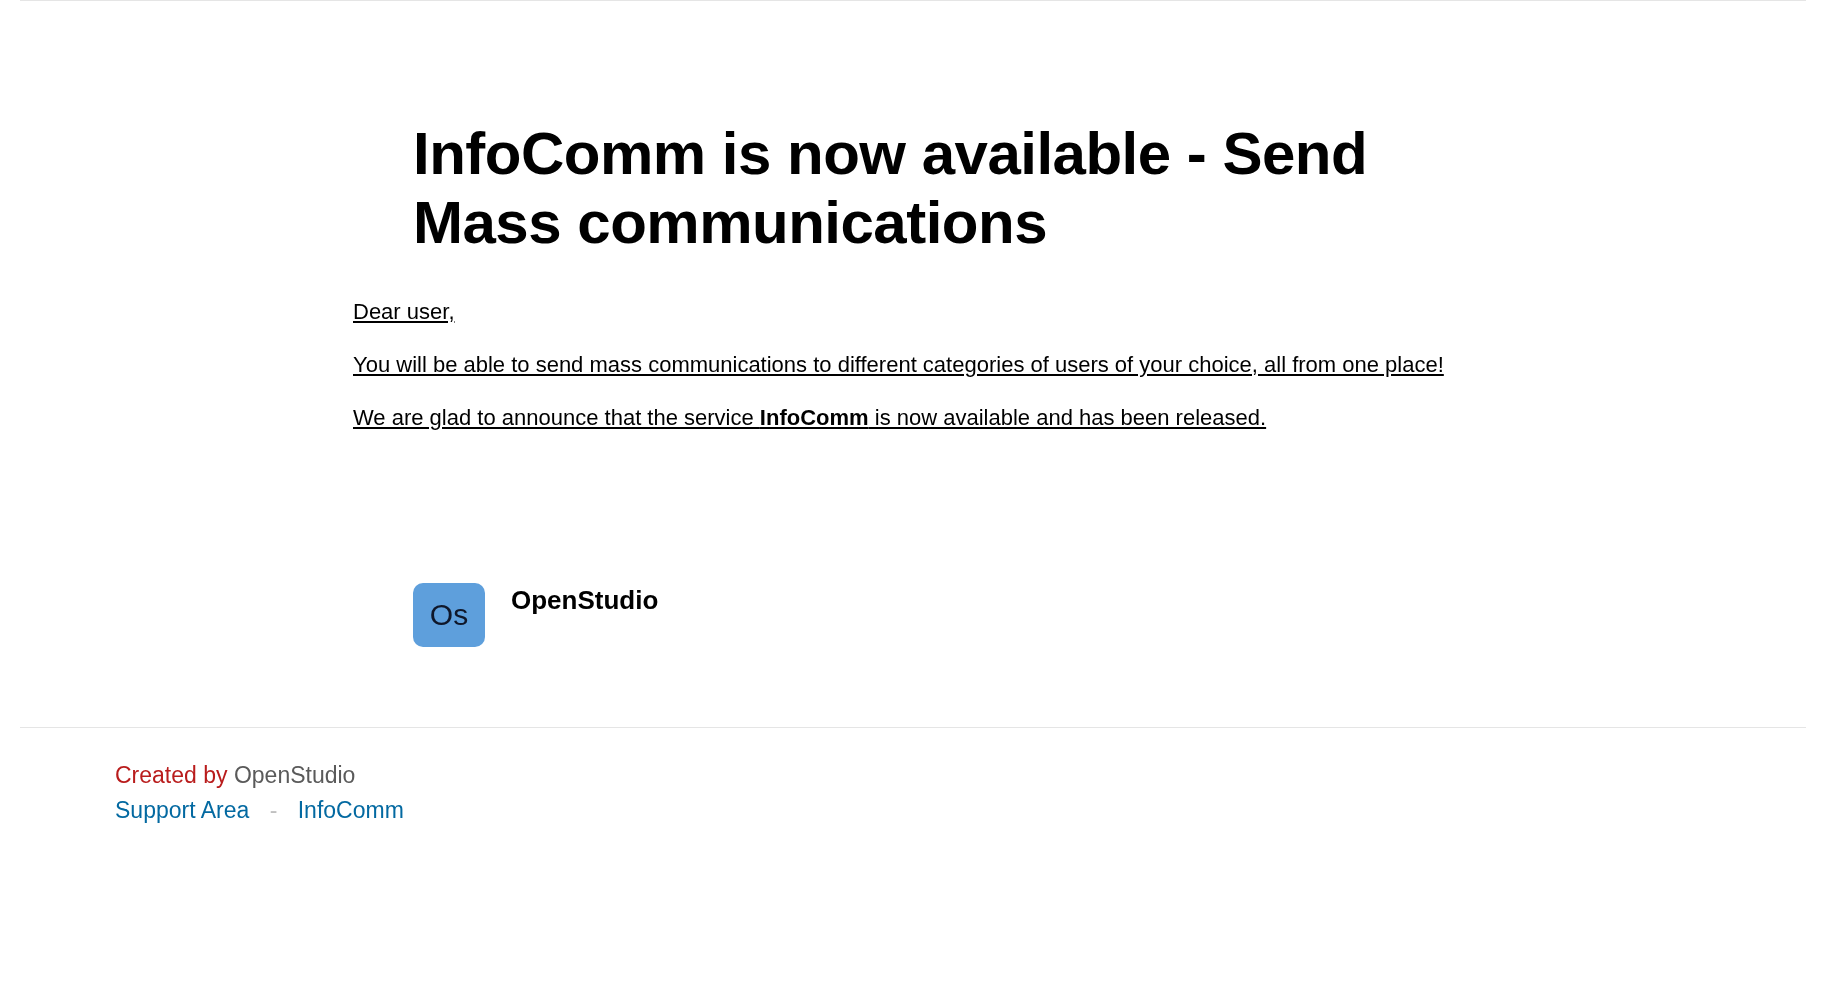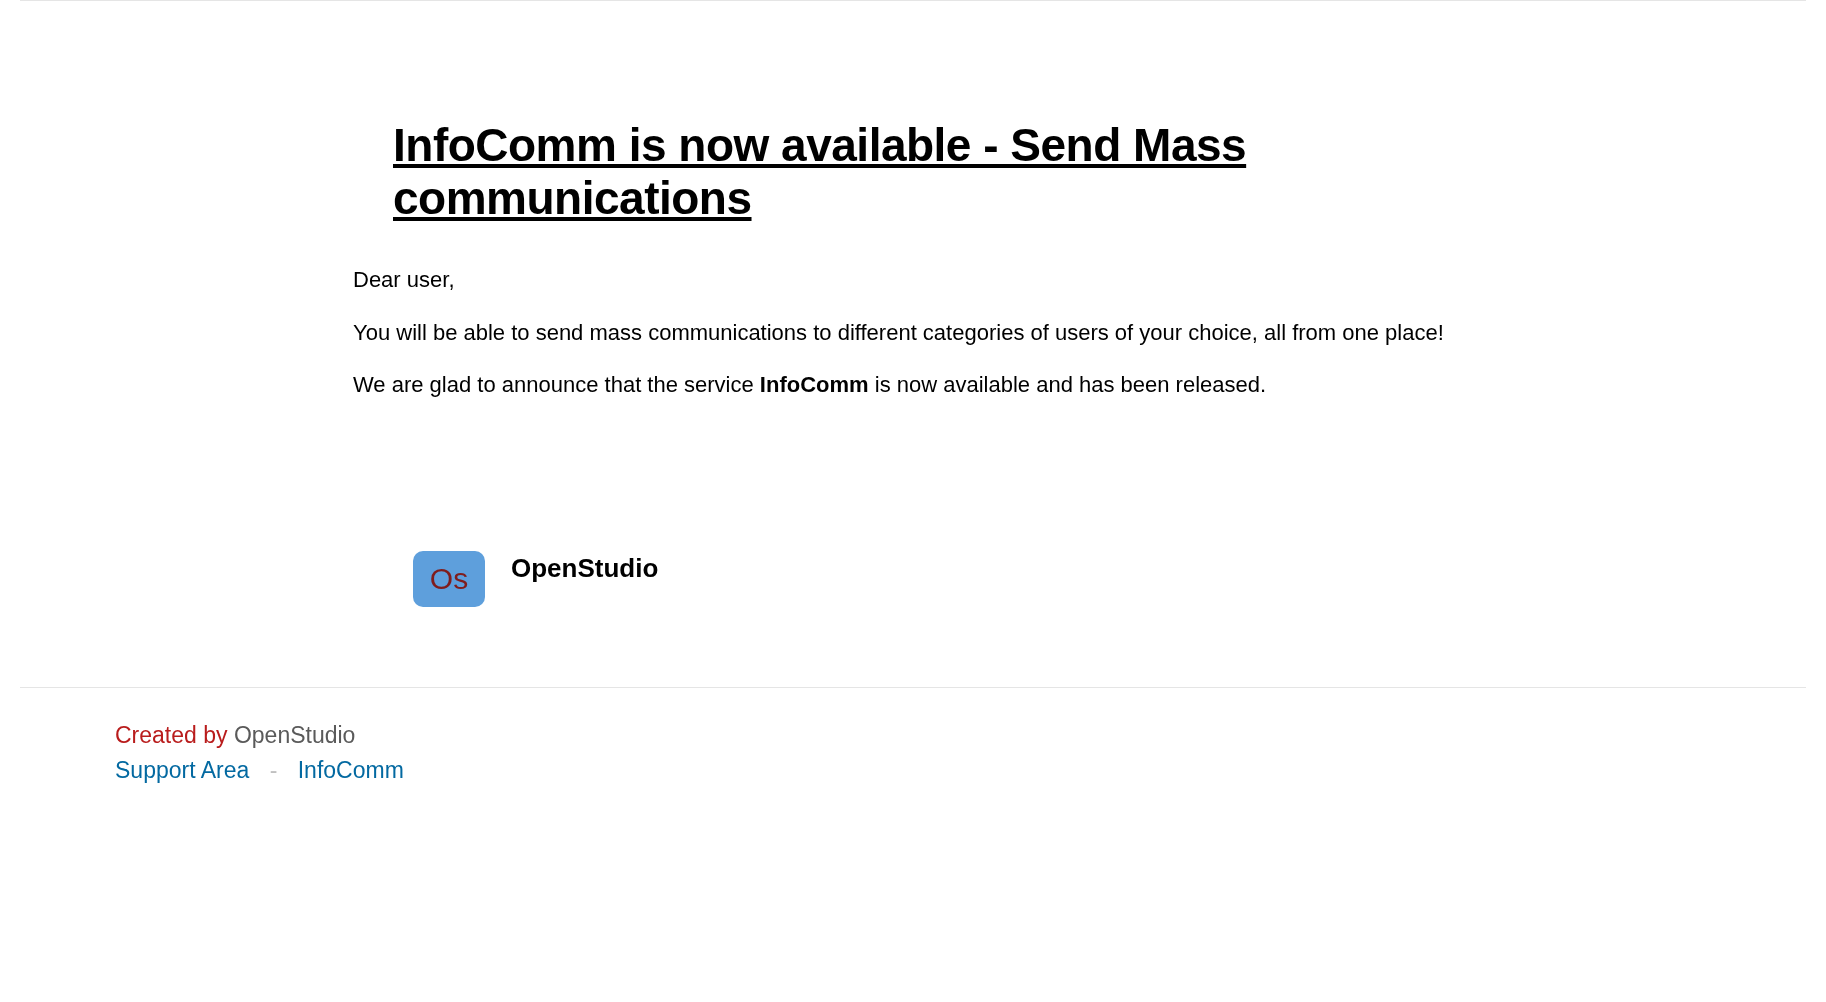--- a/index.html
+++ b/index.html
@@ -22,60 +22,60 @@
       margin: 0 20px;
     }
     
     .content-wrapper {
       max-width: 1240px;
       margin: 0 auto;
       padding: 0 60px;
     }
     
     .main-heading {
-      font-size: 46px;
+      font-size: 60px;
       font-weight: 700;
       line-height: 1.15;
       margin-top: 118px;
-      margin-left: 40px;
+      margin-left: 60px;
       letter-spacing: -0.5px;
-      text-decoration: underline;
     }
     
     .body-text {
       font-size: 22px;
       line-height: 1.4;
       margin-top: 40px;
     }
     
     .body-text p {
       margin-bottom: 22px;
+      text-decoration: underline;
     }
     
     .body-text .bold {
       font-weight: 700;
     }
     
     .signature-block {
       display: flex;
       align-items: flex-start;
       margin-top: 150px;
       margin-left: 60px;
       gap: 26px;
     }
     
     .logo-badge {
       width: 72px;
-      height: 56px;
+      height: 64px;
       background: #5e9fdc;
       border-radius: 10px;
       display: flex;
       align-items: center;
       justify-content: center;
-      color: #7f1d1d;
+      color: #0f172a;
       font-size: 30px;
       font-weight: 400;
       flex-shrink: 0;
     }
     
     .signature-text {
       font-size: 26px;
       line-height: 1.35;
     }
     

